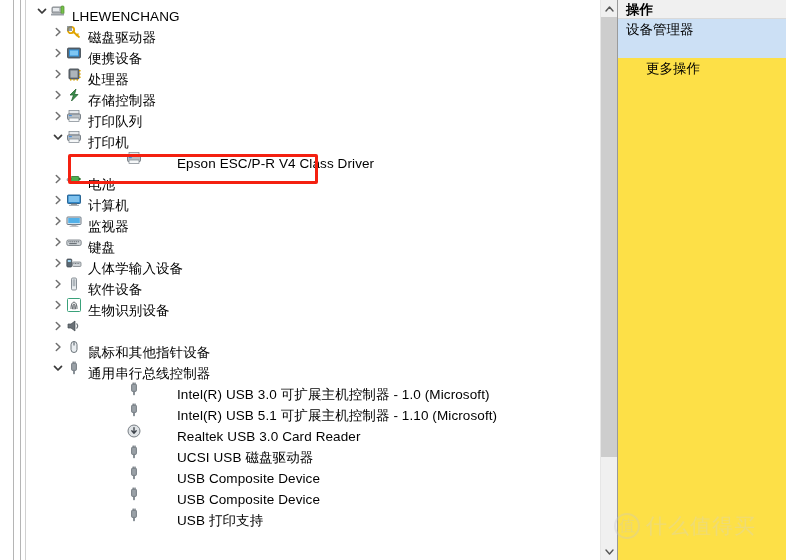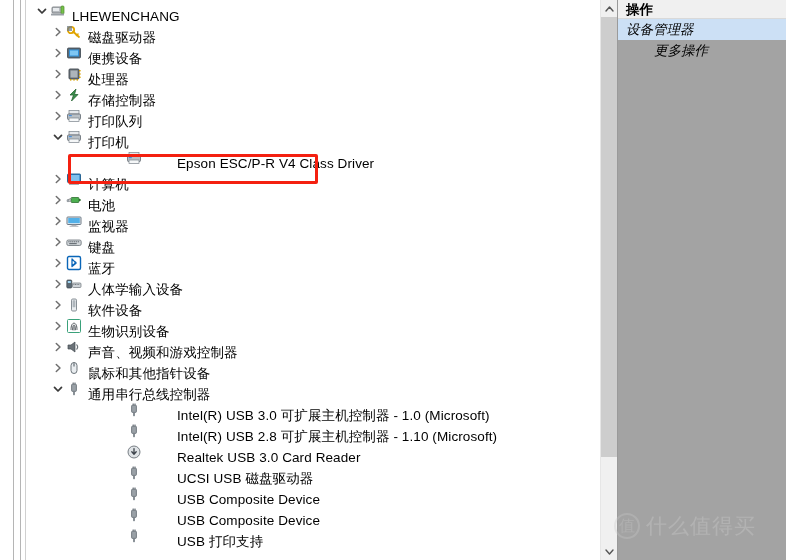--- a/index.html
+++ b/index.html
@@ -65,34 +65,33 @@
   .sb-btn.up { top: 0; }
   .sb-btn.down { bottom: 0; }
   #sb-thumb {
     position: absolute; left: 0; top: 17px; width: 17px; height: 440px;
     background: #cdcdcd;
   }
 
   
   #actions-pane {
     position: absolute; left: 617px; top: 0; width: 169px; height: 560px;
-    background: #a3a3a3; border-left: 1px solid #9a9a9a;
+    background: #fde047; border-left: 1px solid #9a9a9a;
   }
   #actions-header {
     height: 19px; line-height: 19px; padding-left: 8px;
     font-size: 13.5px; font-weight: bold; color: #000;
     background: #f0f0f0; border-bottom: 1px solid #d9d9d9;
   }
   .action-row {
-    height: 21px; line-height: 21px; font-size: 13.5px; color: #000;
+    height: 39px; line-height: 21px; font-size: 13.5px; color: #000;
     padding-left: 8px;
-    font-style: italic;
   }
   .action-row.selected { background: #cce0f5; }
-  .action-row.sub { padding-left: 36px; }
+  .action-row.sub { padding-left: 28px; }
 
   
   #watermark {
     position: absolute; left: 614px; top: 512px;
     display: flex; align-items: center; gap: 6px;
     opacity: 0.33; pointer-events: none;
   }
   #wm-logo {
     width: 26px; height: 26px; border-radius: 50%;
     border: 2px solid #c9c9c9; color: #c9c9c9;
@@ -241,43 +240,43 @@
         <span class="label">Epson ESC/P-R V4 Class Driver</span>
       </div>
       <div class="row lvl1">
         <span class="twisty">
           <svg width="10" height="10" viewBox="0 0 10 10">
             <path d="M3.3 1.5 L7 5 L3.3 8.5" fill="none" stroke="#6f6f6f" stroke-width="1.5" stroke-linecap="round" stroke-linejoin="round"></path>
           </svg>
         </span>
         <span class="ico">
           <svg width="16" height="16" viewBox="0 0 16 16">
+            <rect x="5" y="5.5" width="8" height="5" rx="1" fill="#4caf50" stroke="#2e7031" stroke-width=".8"></rect>
+                <rect x="13" y="7" width="1.6" height="2" fill="#2e7031"></rect>
+                <path d="M1.5 8 L5 6.5 M1.5 9.5 L5 9" stroke="#8c8f92" stroke-width="1.2" stroke-linecap="round"></path>
+                <circle cx="2" cy="8.8" r="1.4" fill="#9aa0a6"></circle>
+          </svg>
+        </span>
+        <span class="label">电池</span>
+      </div>
+      <div class="row lvl1">
+        <span class="twisty">
+          <svg width="10" height="10" viewBox="0 0 10 10">
+            <path d="M3.3 1.5 L7 5 L3.3 8.5" fill="none" stroke="#6f6f6f" stroke-width="1.5" stroke-linecap="round" stroke-linejoin="round"></path>
+          </svg>
+        </span>
+        <span class="ico">
+          <svg width="16" height="16" viewBox="0 0 16 16">
             <rect x="1.5" y="3" width="13" height="8.5" rx=".8" fill="#2f86c8" stroke="#1d5a8a" stroke-width=".9"></rect>
                 <rect x="2.6" y="4" width="10.8" height="6" fill="#7fc2ee"></rect>
                 <rect x="5" y="11.5" width="6" height="1.3" fill="#6d757c"></rect>
                 <rect x="3" y="12.8" width="10" height="1.2" rx=".5" fill="#aab0b6"></rect>
           </svg>
         </span>
         <span class="label">计算机</span>
-      </div>
-      <div class="row lvl1">
-        <span class="twisty">
-          <svg width="10" height="10" viewBox="0 0 10 10">
-            <path d="M3.3 1.5 L7 5 L3.3 8.5" fill="none" stroke="#6f6f6f" stroke-width="1.5" stroke-linecap="round" stroke-linejoin="round"></path>
-          </svg>
-        </span>
-        <span class="ico">
-          <svg width="16" height="16" viewBox="0 0 16 16">
-            <rect x="5" y="5.5" width="8" height="5" rx="1" fill="#4caf50" stroke="#2e7031" stroke-width=".8"></rect>
-                <rect x="13" y="7" width="1.6" height="2" fill="#2e7031"></rect>
-                <path d="M1.5 8 L5 6.5 M1.5 9.5 L5 9" stroke="#8c8f92" stroke-width="1.2" stroke-linecap="round"></path>
-                <circle cx="2" cy="8.8" r="1.4" fill="#9aa0a6"></circle>
-          </svg>
-        </span>
-        <span class="label">电池</span>
       </div>
       <div class="row lvl1">
         <span class="twisty">
           <svg width="10" height="10" viewBox="0 0 10 10">
             <path d="M3.3 1.5 L7 5 L3.3 8.5" fill="none" stroke="#6f6f6f" stroke-width="1.5" stroke-linecap="round" stroke-linejoin="round"></path>
           </svg>
         </span>
         <span class="ico">
           <svg width="16" height="16" viewBox="0 0 16 16">
             <rect x="1" y="4" width="14" height="7.5" rx=".8" fill="#e8edf1" stroke="#5d6b78" stroke-width=".9"></rect>
@@ -311,34 +310,20 @@
         <span class="label">键盘</span>
       </div>
       <div class="row lvl1">
         <span class="twisty">
           <svg width="10" height="10" viewBox="0 0 10 10">
             <path d="M3.3 1.5 L7 5 L3.3 8.5" fill="none" stroke="#6f6f6f" stroke-width="1.5" stroke-linecap="round" stroke-linejoin="round"></path>
           </svg>
         </span>
         <span class="ico">
           <svg width="16" height="16" viewBox="0 0 16 16">
-            <rect x="1.5" y="1.5" width="13" height="13" rx="1.5" fill="#ffffff" stroke="#0a66b8" stroke-width="1.4"></rect>
-                <path d="M6 4.5 L10 7.6 L6 11 L6 4 L10 8.3 L6 11.5" fill="none" stroke="#0a66b8" stroke-width="1.3" stroke-linejoin="round" stroke-linecap="round"></path>
-          </svg>
-        </span>
-        <span class="label">蓝牙</span>
-      </div>
-      <div class="row lvl1">
-        <span class="twisty">
-          <svg width="10" height="10" viewBox="0 0 10 10">
-            <path d="M3.3 1.5 L7 5 L3.3 8.5" fill="none" stroke="#6f6f6f" stroke-width="1.5" stroke-linecap="round" stroke-linejoin="round"></path>
-          </svg>
-        </span>
-        <span class="ico">
-          <svg width="16" height="16" viewBox="0 0 16 16">
             <rect x="0.8" y="4" width="5" height="8" rx="1" fill="#5a6873" stroke="#39434b" stroke-width=".7"></rect>
                 <rect x="1.8" y="5" width="3" height="2" fill="#9fd5f2"></rect>
                 <rect x="6.5" y="7" width="8.5" height="4.5" rx="1" fill="#cfd4d8" stroke="#6b7278" stroke-width=".7"></rect>
                 <g fill="#6b7278">
               <rect x="7.4" y="8" width="1" height=".9"></rect>
               <rect x="9" y="8" width="1" height=".9"></rect>
               <rect x="10.6" y="8" width="1" height=".9"></rect>
               <rect x="12.2" y="8" width="1" height=".9"></rect>
             </g>
           </svg>
@@ -382,21 +367,20 @@
           <svg width="10" height="10" viewBox="0 0 10 10">
             <path d="M3.3 1.5 L7 5 L3.3 8.5" fill="none" stroke="#6f6f6f" stroke-width="1.5" stroke-linecap="round" stroke-linejoin="round"></path>
           </svg>
         </span>
         <span class="ico">
           <svg width="16" height="16" viewBox="0 0 16 16">
             <path d="M2 6 L5 6 L9 3 L9 13 L5 10 L2 10 Z" fill="#6b7278" stroke="#434a50" stroke-width=".7" stroke-linejoin="round"></path>
                 <path d="M10.8 5.8 Q12.6 8 10.8 10.2" stroke="#6b7278" stroke-width="1.1" fill="none" stroke-linecap="round"></path>
           </svg>
         </span>
-        <span class="label">声音、视频和游戏控制器</span>
       </div>
       <div class="row lvl1">
         <span class="twisty">
           <svg width="10" height="10" viewBox="0 0 10 10">
             <path d="M3.3 1.5 L7 5 L3.3 8.5" fill="none" stroke="#6f6f6f" stroke-width="1.5" stroke-linecap="round" stroke-linejoin="round"></path>
           </svg>
         </span>
         <span class="ico">
           <svg width="16" height="16" viewBox="0 0 16 16">
             <rect x="5" y="2.5" width="6" height="11" rx="3" fill="#e9edf0" stroke="#5d666d" stroke-width=".9"></rect>
@@ -437,21 +421,21 @@
       <div class="row lvl2">
         <span class="twisty"></span>
         <span class="ico">
           <svg width="16" height="16" viewBox="0 0 16 16">
             <rect x="5.6" y="3.2" width="4.8" height="7.2" rx=".9" fill="#9aa1a7" stroke="#5d666d" stroke-width=".8"></rect>
                 <rect x="6.6" y="1.5" width="1.2" height="1.8" fill="#6e767d"></rect>
                 <rect x="8.4" y="1.5" width="1.2" height="1.8" fill="#6e767d"></rect>
                 <rect x="7.1" y="10.4" width="1.8" height="3.8" rx=".6" fill="#7c848b"></rect>
           </svg>
         </span>
-        <span class="label">Intel(R) USB 2.8 可扩展主机控制器 - 1.10 (Microsoft)</span>
+        <span class="label">Intel(R) USB 5.1 可扩展主机控制器 - 1.10 (Microsoft)</span>
       </div>
       <div class="row lvl2">
         <span class="twisty"></span>
         <span class="ico">
           <svg width="16" height="16" viewBox="0 0 16 16">
             <circle cx="8" cy="8" r="6" fill="#dfe3e6" stroke="#6b7278" stroke-width=".9"></circle>
                 <path d="M8 4.6 L8 9.8 M5.8 7.8 L8 10.2 L10.2 7.8" fill="none" stroke="#3c424a" stroke-width="1.3" stroke-linecap="round" stroke-linejoin="round"></path>
           </svg>
         </span>
         <span class="label">Realtek USB 3.0 Card Reader</span>

